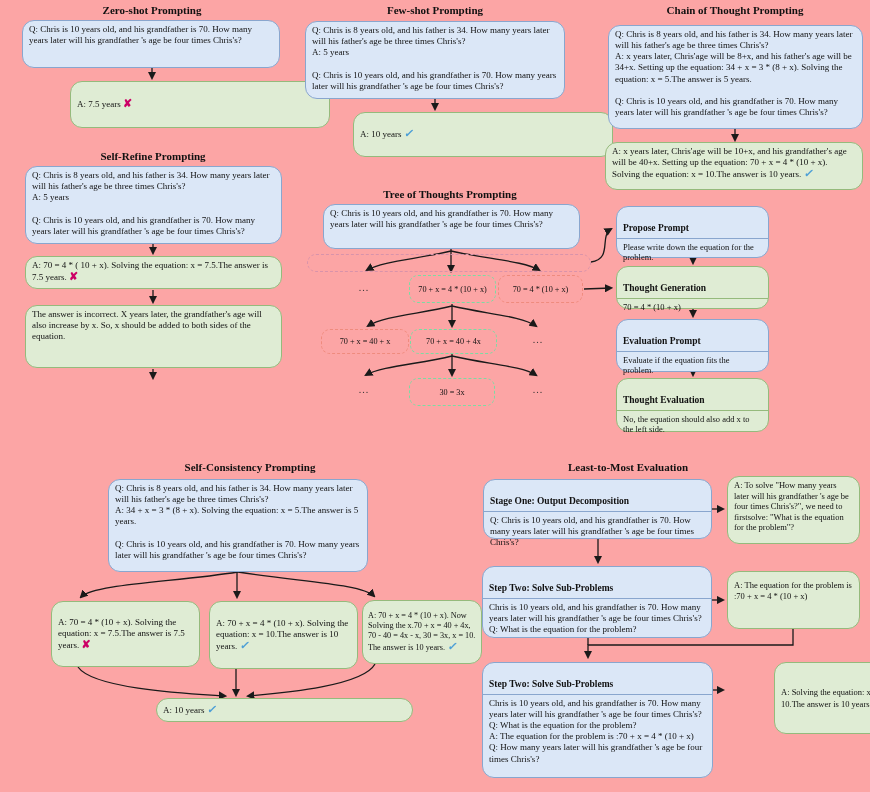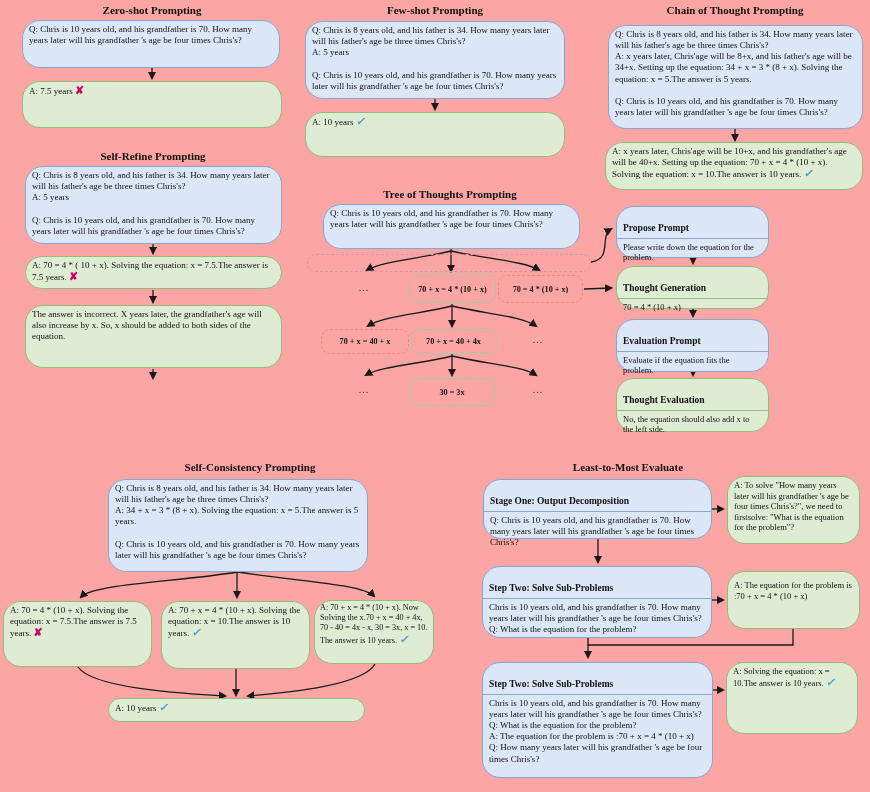--- a/index.html
+++ b/index.html
@@ -1,32 +1,32 @@
 <!DOCTYPE html>
 <html><head>
 <meta charset="utf-8">
 <style>
   html,body{margin:0;padding:0;background:#ffffff;}
   .diagram{position:relative;width:870px;height:792px;background:#fca5a5;
            font-family:"Liberation Serif", serif;color:#111;overflow:hidden;}
   .connectors{position:absolute;left:0;top:0;width:870px;height:792px;pointer-events:none;}
   .section-title{position:absolute;transform:translateX(-50%);font-weight:bold;
                  font-size:11px;white-space:nowrap;}
-  .box{position:absolute;border-radius:18px;box-sizing:border-box;font-size:9px;line-height:1.24;}
+  .box{position:absolute;border-radius:12px;box-sizing:border-box;font-size:9px;line-height:1.24;}
   .blue{background:#dbe7f7;border:1px solid #89a6ce;}
   .green{background:#dfecd4;border:1px solid #95ba7c;}
   .box-body{padding:3px 6px;white-space:pre-wrap;}
   .box-header{font-weight:bold;padding:16px 6px 3px 6px;font-size:9.5px;}
   .blue .box-header{border-bottom:1px solid #89a6ce;}
   .green .box-header{border-bottom:1px solid #95ba7c;}
-  .vcenter{display:flex;}
+  .vcenter{display:flex;align-items:center;margin-left:48px;}
   .small{font-size:8.5px;}
   .tiny{font-size:8.2px;}
   .dashed{position:absolute;box-sizing:border-box;border-radius:9px;background:transparent;
-          display:flex;align-items:center;justify-content:center;font-size:8.2px;white-space:nowrap;font-weight:bold;}
+          display:flex;align-items:center;justify-content:center;font-size:8.2px;white-space:nowrap;}
   .dash-pink{border:1.6px dashed #d893aa;}
   .dash-red{border:1.6px dashed #ef8b7e;}
   .dash-green{border:1.6px dashed #7bdca4;}
   .dots{position:absolute;transform:translateX(-50%);font-size:10px;letter-spacing:1px;color:#333;}
   .cross{color:#cc0066;font-weight:bold;font-size:11px;line-height:1;}
   .check{color:#4d9fd6;font-weight:bold;font-size:11px;line-height:1;font-style:italic;}
 </style>
 </head>
 <body>
 
@@ -175,21 +175,21 @@
   </div>
   <div class="box green vcenter tiny" style="left:314px;top:600px;width:120px;height:64px">
     <div class="box-body" style="padding:2px 5px"><span>A: 70 + x = 4 * (10 + x). Now Solving the x.70 + x = 40 + 4x,
 70 - 40 = 4x - x, 30 = 3x, x = 10.
 The answer is 10 years. </span><span class="check">✓</span></div>
   </div>
   <div class="box green vcenter" style="left:108px;top:698px;width:257px;height:24px">
     <div class="box-body"><span>A: 10 years </span><span class="check">✓</span></div>
   </div>
 
-  <div class="section-title" style="left:628px;top:461px">Least-to-Most Evaluate</div>
+  <div class="section-title" style="left:628px;top:461px">Least-to-Most Evaluation</div>
   <div class="box blue" style="left:483px;top:479px;width:229px;height:60px">
     <div class="box-header">Stage One: Output Decomposition</div>
     <div class="box-body">Q: Chris is 10 years old, and his grandfather is 70. How many years later will his grandfather 's age be four times Chris's?</div>
   </div>
   <div class="box green small" style="left:727px;top:476px;width:133px;height:68px">
     <div class="box-body">A: To solve "How many years later will his grandfather 's age be four times Chris's?", we need to firstsolve: "What is the equation for the problem"?</div>
   </div>
   <div class="box blue" style="left:482px;top:566px;width:230px;height:72px">
     <div class="box-header">Step Two: Solve Sub-Problems</div>
     <div class="box-body">Chris is 10 years old, and his grandfather is 70. How many years later will his grandfather 's age be four times Chris's?

